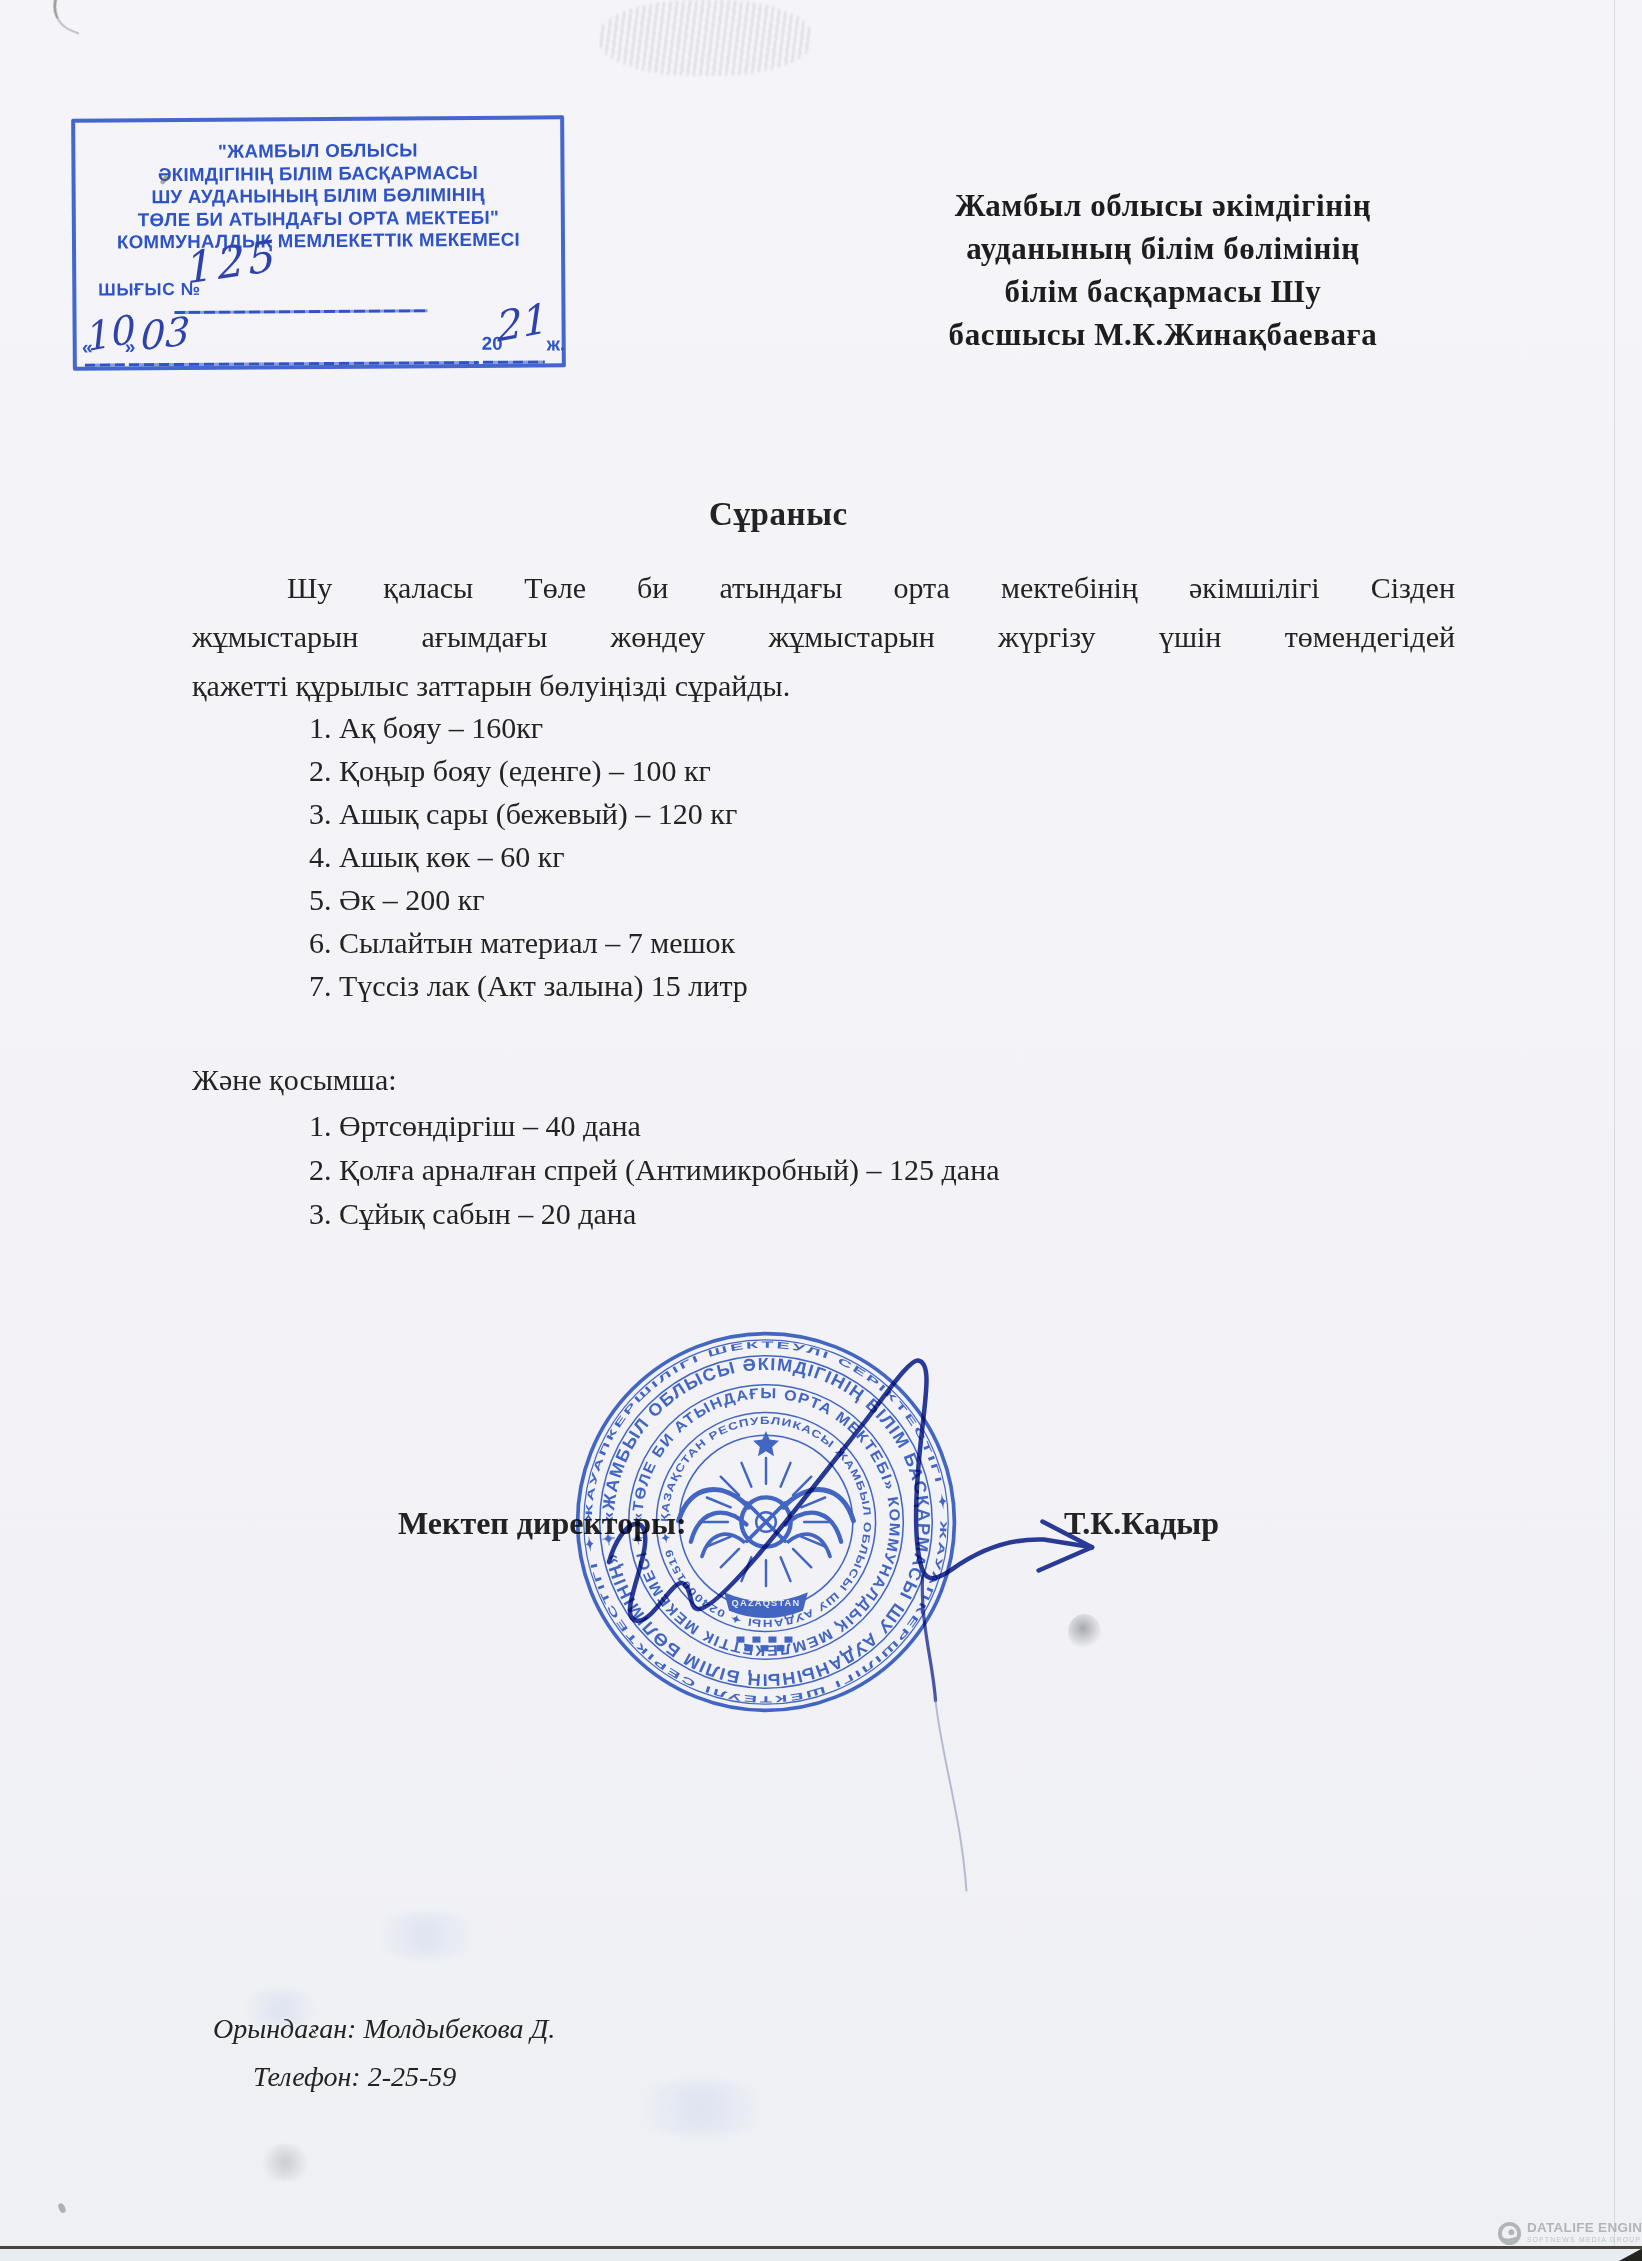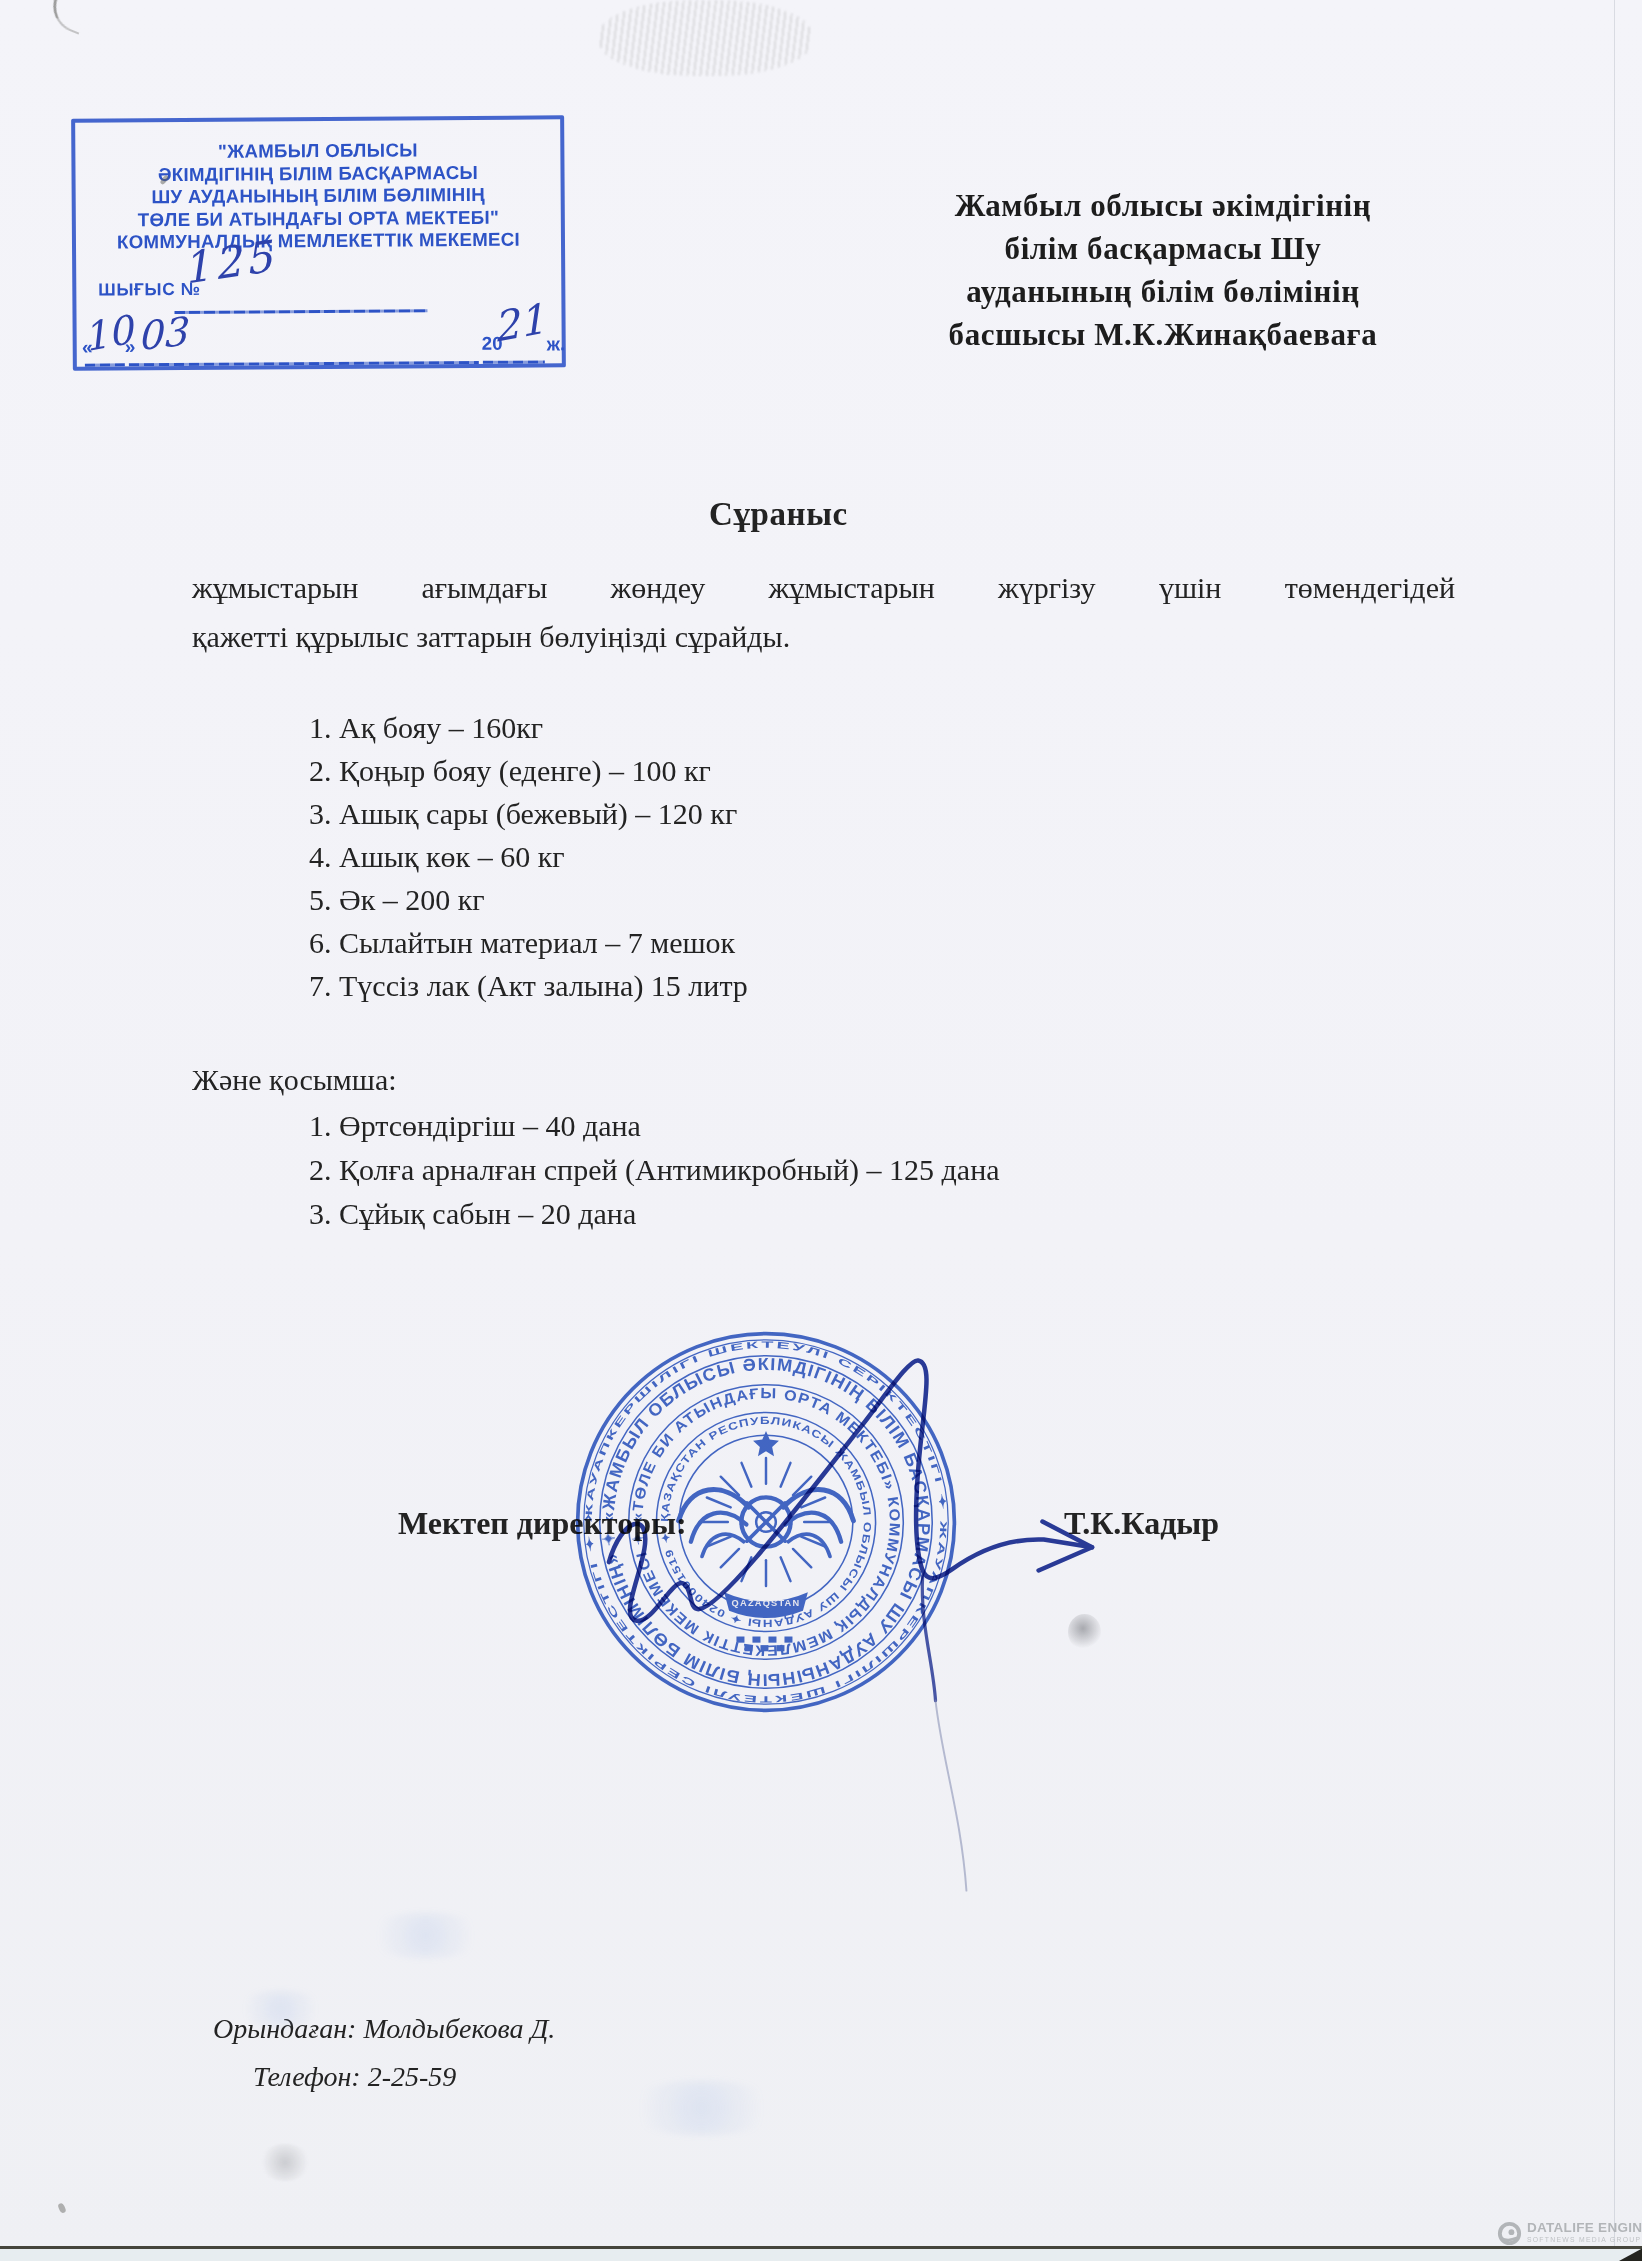--- a/index.html
+++ b/index.html
@@ -119,28 +119,29 @@
     <div class="d-month hand">03</div>
     <div class="bline d-line2"></div>
     <div class="d-year20">20</div>
     <div class="d-year21 hand">21</div>
     <div class="bline d-line3"></div>
     <div class="d-zh">ж.</div>
   </div>
 
   <div class="addressee">
     <div>Жамбыл облысы әкімдігінің</div>
+    <div>ауданының білім бөлімінің</div>
     <div>білім басқармасы Шу</div>
-    <div>ауданының білім бөлімінің</div>
     <div>басшысы М.К.Жинақбаеваға</div>
   </div>
 
   <div class="doc-title">Сұраныс</div>
 
   <div class="body-par">
+    <div class="jline l1">Шу қаласы Төле би атындағы орта мектебінің әкімшілігі Сізден</div>
     <div class="jline">жұмыстарын ағымдағы жөндеу жұмыстарын жүргізу үшін төмендегідей</div>
     <div class="last">қажетті құрылыс заттарын  бөлуіңізді сұрайды.</div>
   </div>
 
   <ol class="reqlist list1">
     <li>Ақ бояу – 160кг</li>
     <li>Қоңыр бояу (еденге) – 100 кг</li>
     <li>Ашық сары (бежевый) – 120 кг</li>
     <li>Ашық көк – 60 кг</li>
     <li>Әк – 200 кг</li>

